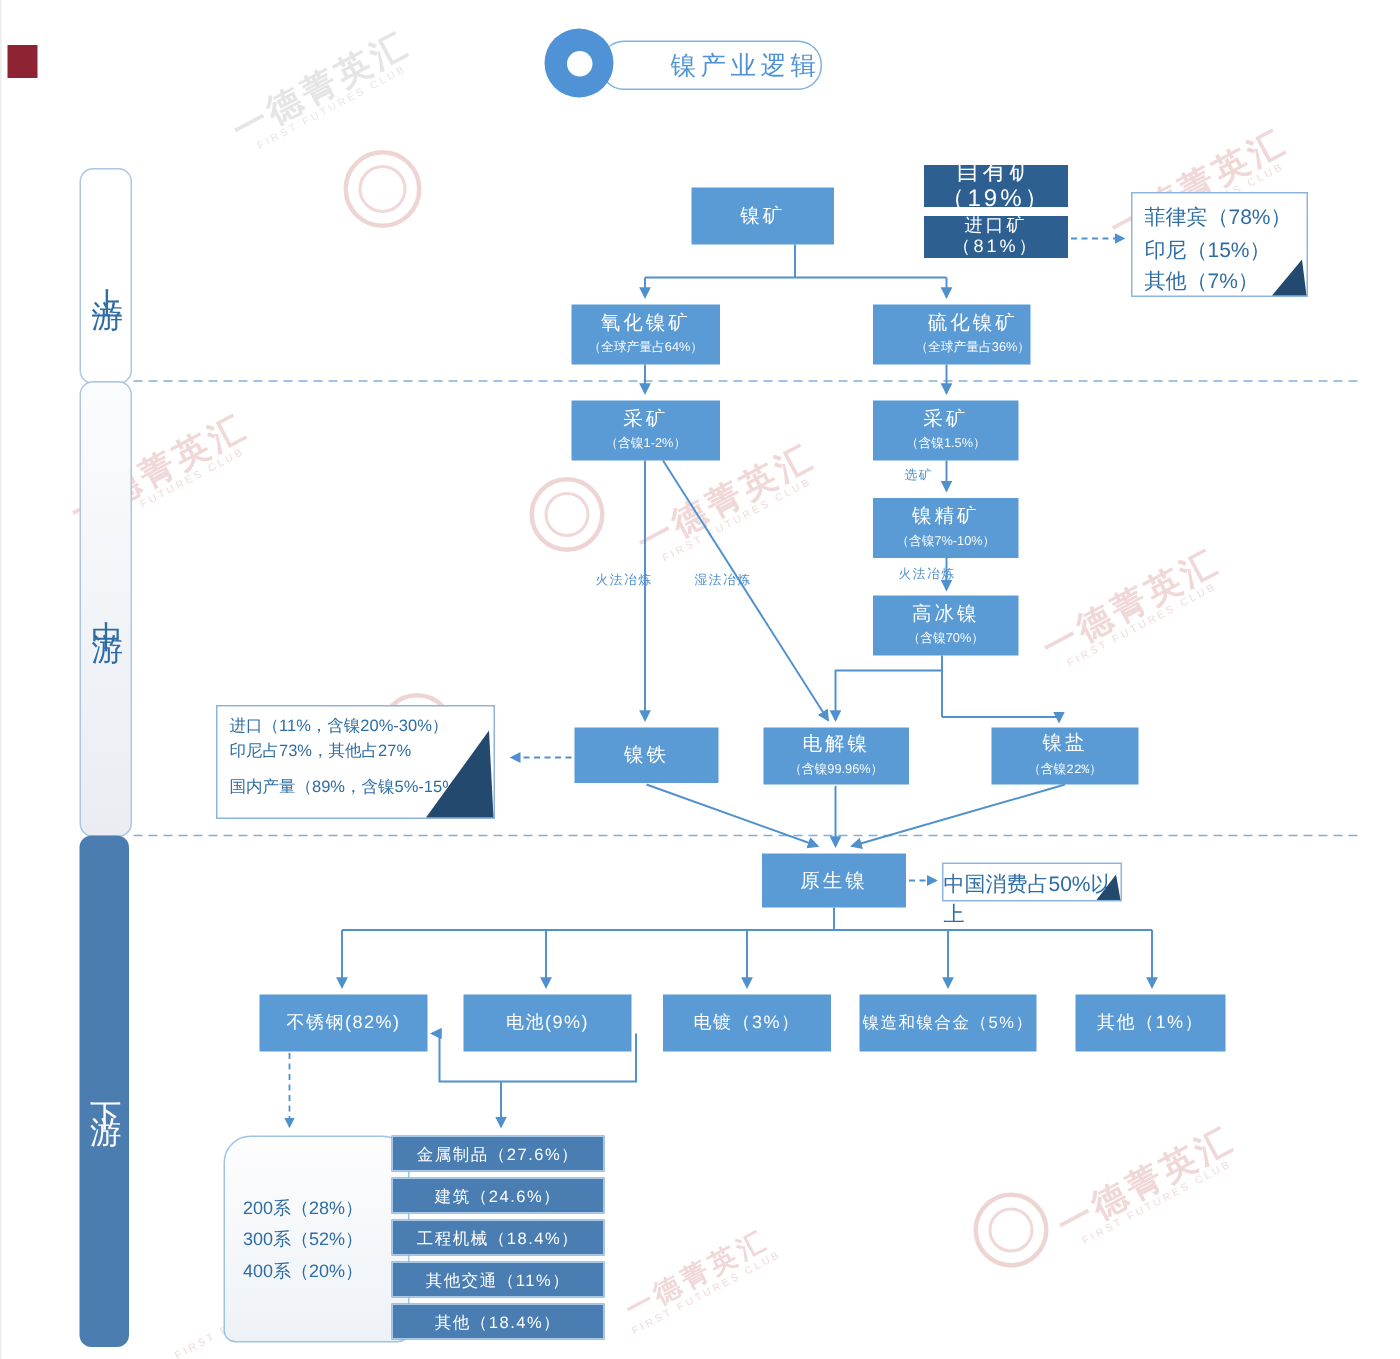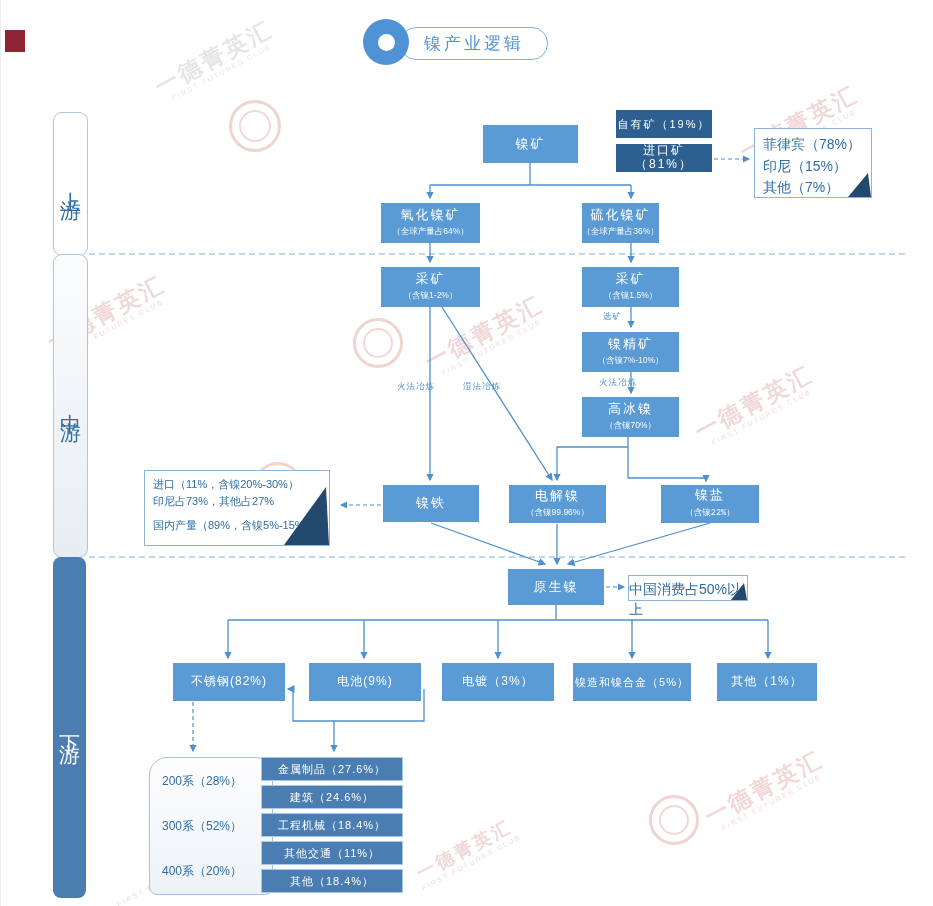--- a/index.html
+++ b/index.html
@@ -15,21 +15,21 @@
   .swirl>div{position:absolute;inset:7px;border-radius:50%;border:2px solid rgba(206,125,125,.30);}
 
   svg.wires{position:absolute;inset:0;z-index:1;pointer-events:none;}
   .ln{stroke:#4f90ce;stroke-width:1.3;fill:none;}
   .ar{marker-end:url(#arw);}
   .dash{stroke:#4f90ce;stroke-width:1.2;fill:none;stroke-dasharray:4 3;}
   .sep{stroke:#5b9bd5;stroke-width:1.1;fill:none;stroke-dasharray:6 4;opacity:.8;}
 
   
   .title-pill{position:absolute;left:399px;top:27px;width:146px;height:31px;z-index:2;background:#fff;
-      border:1px solid #7fb2e0;border-radius:16px;display:flex;align-items:center;justify-content:center;
+      border:1px solid #7fb2e0;border-radius:16px;display:flex;align-items:center;justify-content:flex-end;
       color:#4f93d6;font-size:17px;letter-spacing:3px;}
   .title-circle{position:absolute;left:362px;top:19px;width:46px;height:46px;border-radius:50%;
       background:#4f93d6;z-index:3;display:flex;align-items:center;justify-content:center;}
   .title-circle>div{width:17px;height:17px;border-radius:50%;background:#fff;}
   .red-sq{position:absolute;left:4px;top:30px;width:20px;height:22px;background:#8e2433;z-index:2;}
 
   
   .rail{position:absolute;left:52px;width:33px;z-index:2;display:flex;align-items:center;justify-content:center;}
   .rail .vtxt{writing-mode:vertical-rl;text-orientation:upright;letter-spacing:9px;font-size:21px;color:#2e6da4;}
   .rail.up{top:112px;height:142px;background:#fff;border:1px solid #aac6e2;border-radius:9px;}
@@ -49,21 +49,21 @@
   .note{position:absolute;z-index:3;background:#fff;border:1px solid #8db4dc;color:#2e6da4;font-size:14px;
       line-height:1.55;padding:5px 8px;}
   .fold{position:absolute;right:0;bottom:0;width:0;height:0;border-style:solid;border-color:transparent;}
 
   
   .elabel{position:absolute;z-index:3;color:#4f90ce;font-size:8.5px;letter-spacing:1px;}
 
   
   .series-box{position:absolute;left:148px;top:757px;width:124px;height:138px;z-index:3;
       background:linear-gradient(180deg,#fdfdfe,#eef2f7);border:1px solid #9dc3e6;border-radius:18px 18px 8px 8px;
-      color:#2e6da4;font-size:12px;display:flex;flex-direction:column;justify-content:center;padding-left:12px;box-sizing:border-box;gap:24px;}
+      color:#2e6da4;font-size:12px;display:flex;flex-direction:column;justify-content:center;padding-left:12px;box-sizing:border-box;}
   .series-box div{line-height:1.75;}
   .apps{position:absolute;left:260px;top:757px;width:142px;z-index:3;}
   .apps .bar{background:#4a7db2;border:1px solid #a9c9e8;color:#fff;font-size:11px;height:22px;
       display:flex;align-items:center;justify-content:center;margin-bottom:4px;letter-spacing:1px;}
 </style>
 </head>
 <body>
 
 <div class="canvas">
 
@@ -139,42 +139,42 @@
   <div class="rail up">
       <span class="vtxt">上游</span>
     </div>
   <div class="rail mid">
       <span class="vtxt">中游</span>
     </div>
   <div class="rail down">
       <span class="vtxt">下游</span>
     </div>
 
-  <div class="node" style="left:482px;top:125px;width:95px;height:38px;">
+  <div class="node" style="left:460px;top:125px;width:95px;height:38px;">
       <span class="main">镍矿</span>
     </div>
   <div class="node dark" style="left:615px;top:110px;width:96px;height:28px;">
-      <span class="main" style="font-size:11px;">自有矿（19%）</span>
+      <span class="main" style="font-size:16px;">自有矿（19%）</span>
     </div>
   <div class="node dark" style="left:615px;top:144px;width:96px;height:28px;">
       <span class="main" style="font-size:12px;">进口矿（81%）</span>
     </div>
 
   <div class="note" style="left:753px;top:128px;width:100px;height:58px;">
     <div>菲律宾（78%）</div>
     <div>印尼（15%）</div>
     <div>其他（7%）</div>
     <div class="fold" style="border-bottom:24px solid #24496e;border-left:20px solid transparent;"></div>
   </div>
 
   <div class="node" style="left:380px;top:203px;width:99px;height:40px;">
     <span class="main">氧化镍矿</span>
       <span class="sub">（全球产量占64%）</span>
   </div>
-  <div class="node" style="left:581px;top:203px;width:77px;height:40px;">
+  <div class="node" style="left:581px;top:203px;width:77px;height:40px;padding-left:28px;">
     <span class="main">硫化镍矿</span>
       <span class="sub">（全球产量占36%）</span>
   </div>
 
   <div class="node" style="left:380px;top:267px;width:99px;height:40px;">
     <span class="main">采矿</span>
       <span class="sub">（含镍1-2%）</span>
   </div>
   <div class="node" style="left:581px;top:267px;width:97px;height:40px;">
     <span class="main">采矿</span>

